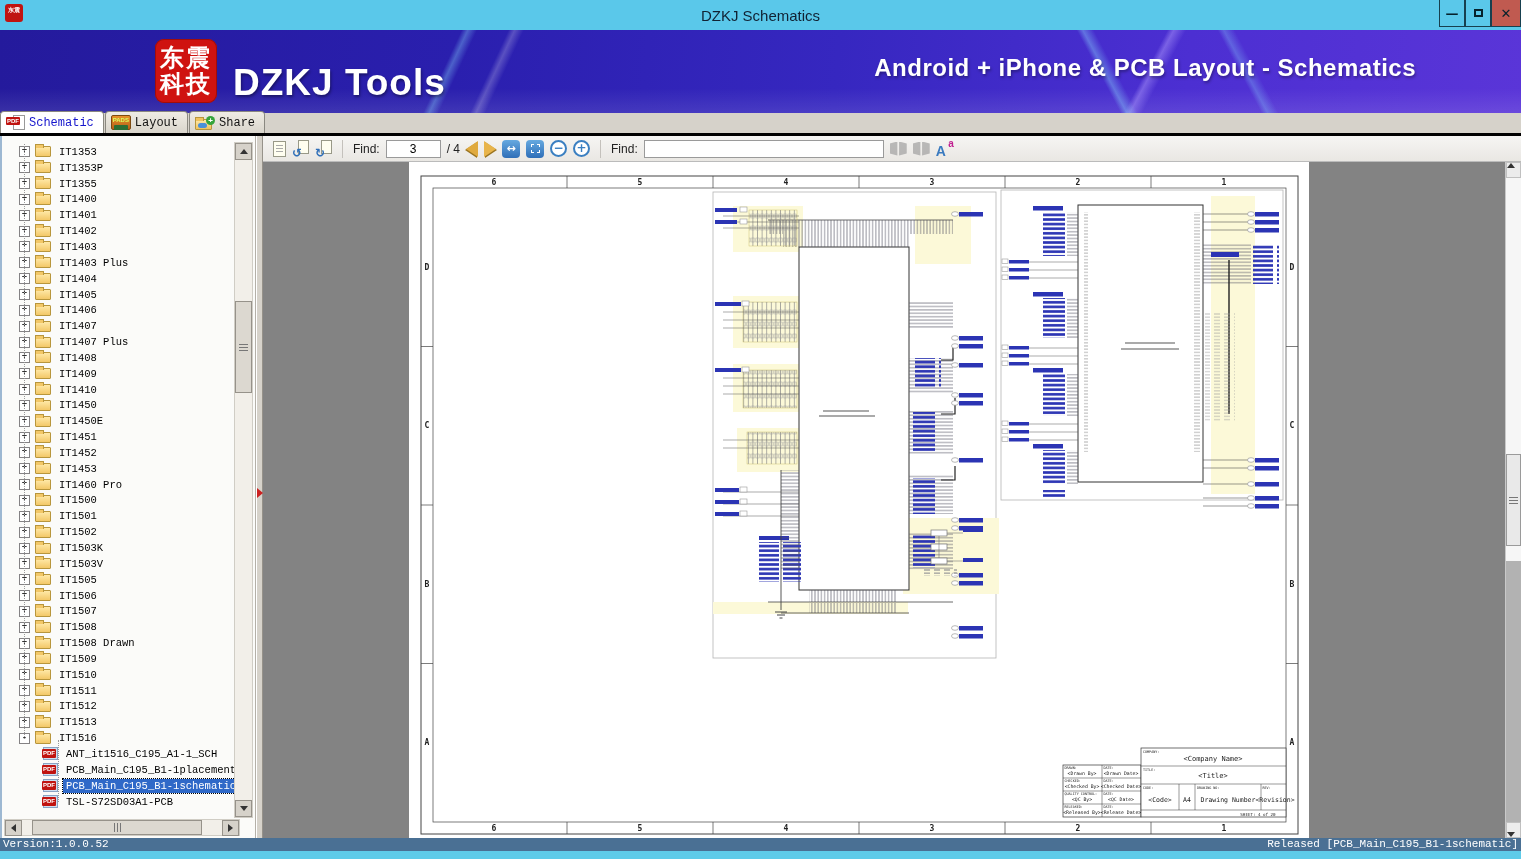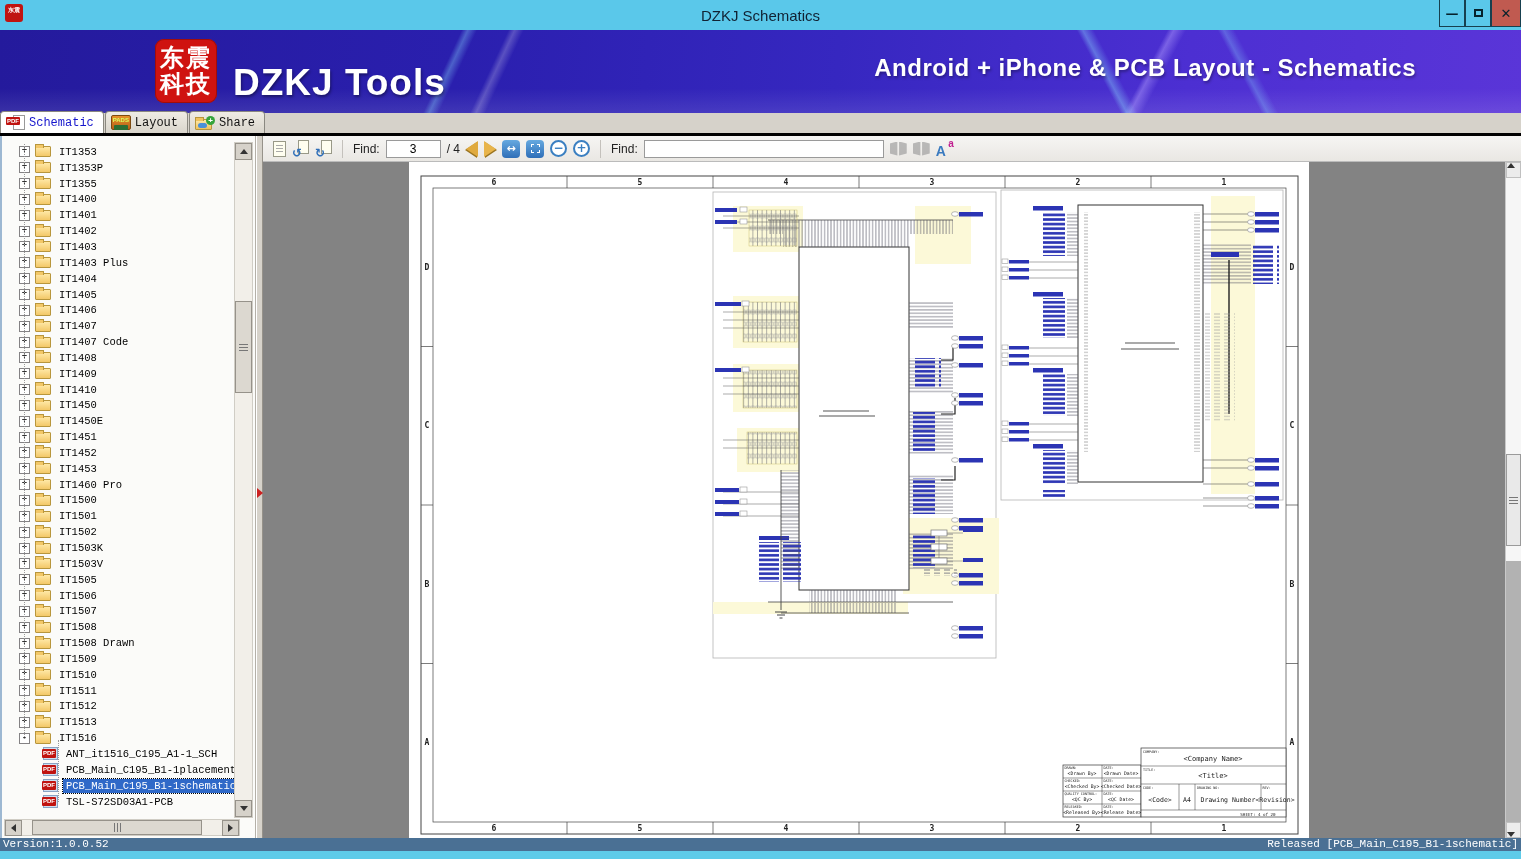--- a/index.html
+++ b/index.html
@@ -267,21 +267,21 @@
             <span class="tree-label">IT1406</span>
           </div>
           <div class="tree-row">
             <span class="expander">+</span>
             <span class="folder-icon"></span>
             <span class="tree-label">IT1407</span>
           </div>
           <div class="tree-row">
             <span class="expander">+</span>
             <span class="folder-icon"></span>
-            <span class="tree-label">IT1407 Code</span>
+            <span class="tree-label">IT1407 Plus</span>
           </div>
           <div class="tree-row">
             <span class="expander">+</span>
             <span class="folder-icon"></span>
             <span class="tree-label">IT1408</span>
           </div>
           <div class="tree-row">
             <span class="expander">+</span>
             <span class="folder-icon"></span>
             <span class="tree-label">IT1409</span>

